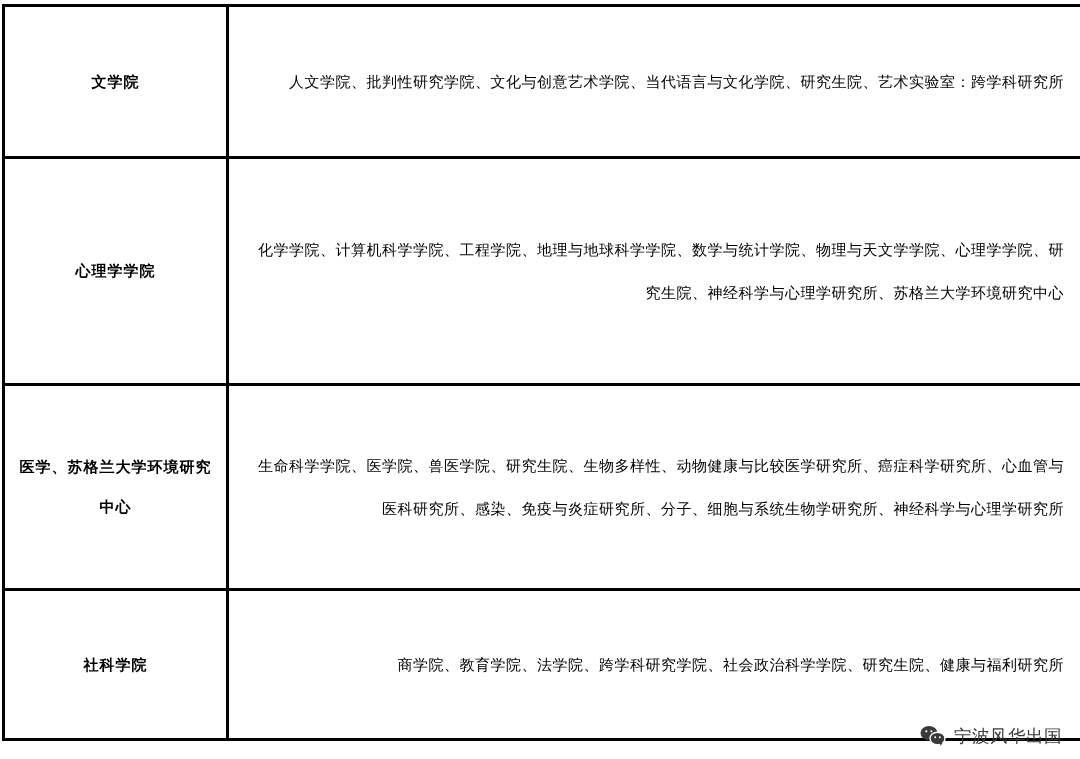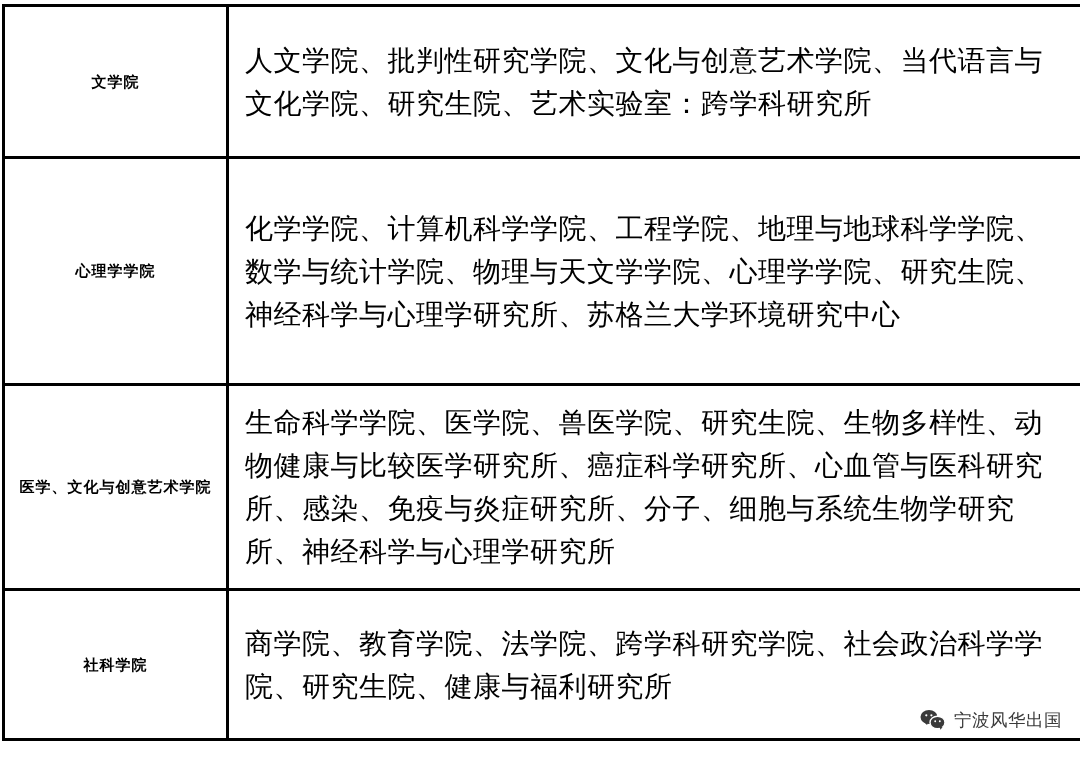--- a/index.html
+++ b/index.html
@@ -36,35 +36,35 @@
     width: 224px;
     text-align: center;
     font-weight: bold;
     font-size: 15px;
     line-height: 40px;
     padding: 6px 8px;
     letter-spacing: 1px;
   }
   td.col-depts {
     width: 854px;
-    text-align: left;
-    font-size: 28px;
+    text-align: right;
+    font-size: 15px;
     line-height: 43px;
     padding: 14px 16px 14px 16px;
     letter-spacing: 0.5px;
   }
   .row-1 td { height: 152px; }
   .row-2 td { height: 227px; }
   .row-3 td { height: 205px; }
   .row-4 td { height: 150px; }
 
   .watermark {
     position: absolute;
     right: 18px;
-    bottom: 31px;
+    bottom: 15px;
     display: flex;
     align-items: center;
     gap: 8px;
     color: #3a3a3a;
     font-size: 17px;
     white-space: nowrap;
   }
   .wm-icon {
     width: 26px;
     height: 22px;
@@ -83,21 +83,21 @@
     <tbody>
       <tr class="row-1">
         <td class="col-name">文学院</td>
         <td class="col-depts">人文学院、批判性研究学院、文化与创意艺术学院、当代语言与文化学院、研究生院、艺术实验室：跨学科研究所</td>
       </tr>
       <tr class="row-2">
         <td class="col-name">心理学学院</td>
         <td class="col-depts">化学学院、计算机科学学院、工程学院、地理与地球科学学院、数学与统计学院、物理与天文学学院、心理学学院、研究生院、神经科学与心理学研究所、苏格兰大学环境研究中心</td>
       </tr>
       <tr class="row-3">
-        <td class="col-name">医学、文化与创意艺术学院</td>
+        <td class="col-name">医学、苏格兰大学环境研究中心</td>
         <td class="col-depts">生命科学学院、医学院、兽医学院、研究生院、生物多样性、动物健康与比较医学研究所、癌症科学研究所、心血管与医科研究所、感染、免疫与炎症研究所、分子、细胞与系统生物学研究所、神经科学与心理学研究所</td>
       </tr>
       <tr class="row-4">
         <td class="col-name">社科学院</td>
         <td class="col-depts">商学院、教育学院、法学院、跨学科研究学院、社会政治科学学院、研究生院、健康与福利研究所</td>
       </tr>
     </tbody>
   </table>
 
   <div class="watermark">

